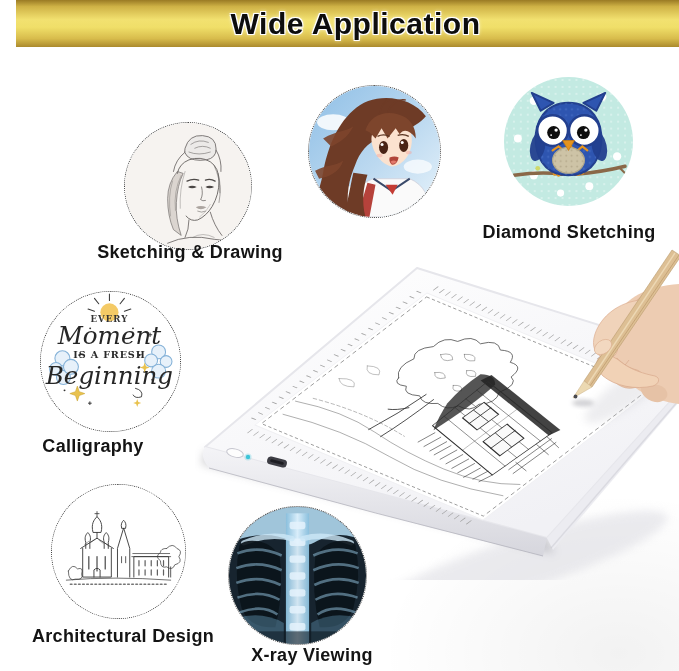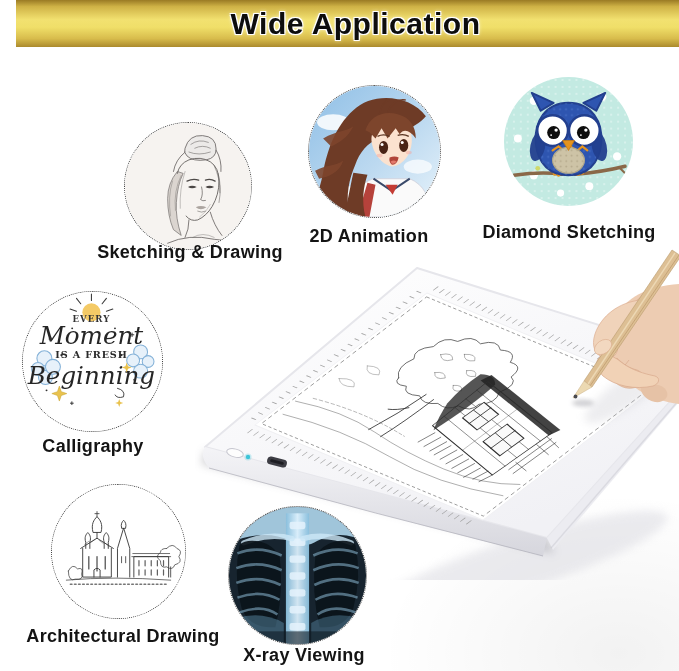--- a/index.html
+++ b/index.html
@@ -86,21 +86,20 @@
       <ellipse cx="99" cy="66" rx="3" ry="1.8" fill="#f4a8a0" opacity="0.5"></ellipse>
       <path d="M80,71 Q85,69 89,71 Q87,79 82,78 Q79,75 80,71 Z" fill="#b04438"></path>
       <path d="M81,75 Q84,73 87,75 Q85,78 82,77 Z" fill="#e2796b"></path>
       <path d="M40,130 C42,106 52,96 64,92 L100,92 C114,98 120,110 122,130 Z" fill="#fafafa" stroke="#d0d0da" stroke-width="0.8"></path>
       <path d="M64,92 L82,104 L100,92" stroke="#3a4a6a" stroke-width="2" fill="none"></path>
       <path d="M76,98 L88,98 L83,108 Z" fill="#c43c34"></path>
       <path d="M58,96 L48,130 L60,130 L66,98 Z" fill="#b23830" opacity="0.95"></path>
       <path d="M44,86 C40,104 38,118 34,130 L56,130 C52,114 54,100 58,88 Z" fill="#6e3b26"></path>
     </svg>
   </div>
-  <div class="app-label" style="left:269px;top:226px;">2D Animation</div>
 
   <div class="circle" style="left:504px;top:77px;width:129px;height:129px;">
     <svg viewBox="0 0 130 130" preserveAspectRatio="xMidYMid slice">
       <defs>
         <pattern id="owlbg" width="7" height="7" patternUnits="userSpaceOnUse">
           <circle cx="3" cy="3" r="1" fill="#ffffff" opacity="0.45"></circle>
         </pattern>
         <pattern id="owlbody" width="6" height="6" patternUnits="userSpaceOnUse">
           <circle cx="2.5" cy="2.5" r="0.9" fill="#5d83d6" opacity="0.55"></circle>
         </pattern>
@@ -144,21 +143,21 @@
       <circle cx="47.5" cy="58.5" r="0.9" fill="#fff"></circle>
         <circle cx="77.5" cy="58.5" r="0.9" fill="#fff"></circle>
       <path d="M49,74 L55,70 L61,75 L67,70 L73,75 L79,70 L84,74" stroke="#e5941f" stroke-width="2.2" fill="none" stroke-linecap="round"></path>
       <ellipse cx="65" cy="84" rx="16" ry="13" fill="#cdc3a6" stroke="#b3a98b" stroke-width="1.2"></ellipse>
       <ellipse cx="65" cy="84" rx="16" ry="13" fill="url(#owlbelly)"></ellipse>
       <path d="M65,74 L59,64 L71,64 Z" fill="#e5941f" stroke="#c77d14" stroke-width="0.8"></path>
     </svg>
   </div>
   <div class="app-label" style="left:469px;top:222px;">Diamond Sketching</div>
 
-  <div class="circle dotted" style="left:22px;top:291px;width:139px;height:139px;">
+  <div class="circle dotted" style="left:40px;top:291px;width:139px;height:139px;">
     <svg viewBox="0 0 130 130" preserveAspectRatio="xMidYMid slice">
       <rect width="130" height="130" fill="#ffffff"></rect>
       <g fill="#e7f1fa" stroke="#85b2d8" stroke-width="1">
         <circle cx="20" cy="62" r="7"></circle>
           <circle cx="14" cy="72" r="6"></circle>
           <circle cx="21" cy="80" r="6.5"></circle>
           <circle cx="28" cy="70" r="7"></circle>
         <circle cx="110" cy="56" r="6.5"></circle>
           <circle cx="117" cy="65" r="5.5"></circle>
           <circle cx="110" cy="74" r="6.5"></circle>
@@ -206,21 +205,21 @@
         <path d="M80,90 V70 H114 V90"></path>
         <path d="M78,70 H116 M79,67 H115" stroke-width="0.7"></path>
         <path d="M85,74 V79 M91,74 V79 M97,74 V79 M103,74 V79 M109,74 V79 M85,83 V88 M91,83 V88 M97,83 V88 M103,83 V88 M109,83 V88" stroke-width="1.2" opacity="0.8"></path>
         <path d="M112,62 q6,-6 10,0 q6,2 2,8 q4,6 -4,8 q-2,6 -8,2 q-6,2 -6,-6 q-6,-4 0,-8 q0,-4 6,-4" stroke-width="0.7"></path>
         <path d="M116,80 V90" stroke-width="0.8"></path>
         <path d="M16,84 q4,-8 9,-2 q6,-2 4,5 q2,6 -6,5 q-7,3 -7,-8" stroke-width="0.7"></path>
         <path d="M32,58 L36,55 M38,56 L42,53 M46,54 L50,57 M52,57 L56,60" stroke-width="0.5" opacity="0.8"></path>
       </g>
     </svg>
   </div>
-  <div class="app-label" style="left:23px;top:626px;">Architectural Drawing</div>
+  <div class="app-label" style="left:23px;top:626px;">Architectural Design</div>
 
   <div class="circle dotted" style="left:228px;top:506px;width:137px;height:137px;">
     <svg viewBox="0 0 130 130" preserveAspectRatio="xMidYMid slice">
       <defs>
         <linearGradient id="xsp" x1="0" y1="0" x2="1" y2="0">
           <stop offset="0" stop-color="#8fc2de"></stop>
             <stop offset="0.5" stop-color="#e8f6ff"></stop>
             <stop offset="1" stop-color="#8fc2de"></stop>
         </linearGradient>
       </defs>
@@ -242,21 +241,21 @@
       <g stroke="#9fcde8" stroke-width="2.4" fill="none" opacity="0.5">
         <path d="M8,44 Q28,36 50,46 M7,58 Q28,50 50,60 M7,72 Q28,64 49,74 M8,86 Q30,78 48,88 M10,100 Q32,92 46,102"></path>
         <path d="M122,44 Q102,36 80,46 M123,58 Q102,50 80,60 M123,72 Q102,64 81,74 M122,86 Q100,78 82,88 M120,100 Q98,92 84,102"></path>
       </g>
       <path d="M6,106 Q30,98 52,110 L52,130 L6,130 Z" fill="#6ea4c4" opacity="0.4"></path>
       <path d="M124,106 Q100,98 78,110 L78,130 L124,130 Z" fill="#6ea4c4" opacity="0.35"></path>
       <rect y="118" width="130" height="12" fill="#0a0f14" opacity="0.6"></rect>
       <rect width="130" height="130" fill="#4da3d8" opacity="0.08"></rect>
     </svg>
   </div>
-  <div class="app-label" style="left:204px;top:645px;">X-ray Viewing</div>
+  <div class="app-label" style="left:212px;top:645px;">X-ray Viewing</div>
 
   <svg class="padsvg" viewBox="0 0 484 340">
     <defs>
       <linearGradient id="padG" x1="0" y1="0" x2="0.6" y2="1">
         <stop offset="0" stop-color="#ffffff"></stop>
           <stop offset="1" stop-color="#f1f1f5"></stop>
       </linearGradient>
       <linearGradient id="sideG" x1="0" y1="0" x2="0" y2="1">
         <stop offset="0" stop-color="#f4f4f7"></stop>
           <stop offset="1" stop-color="#d6d6dd"></stop>

